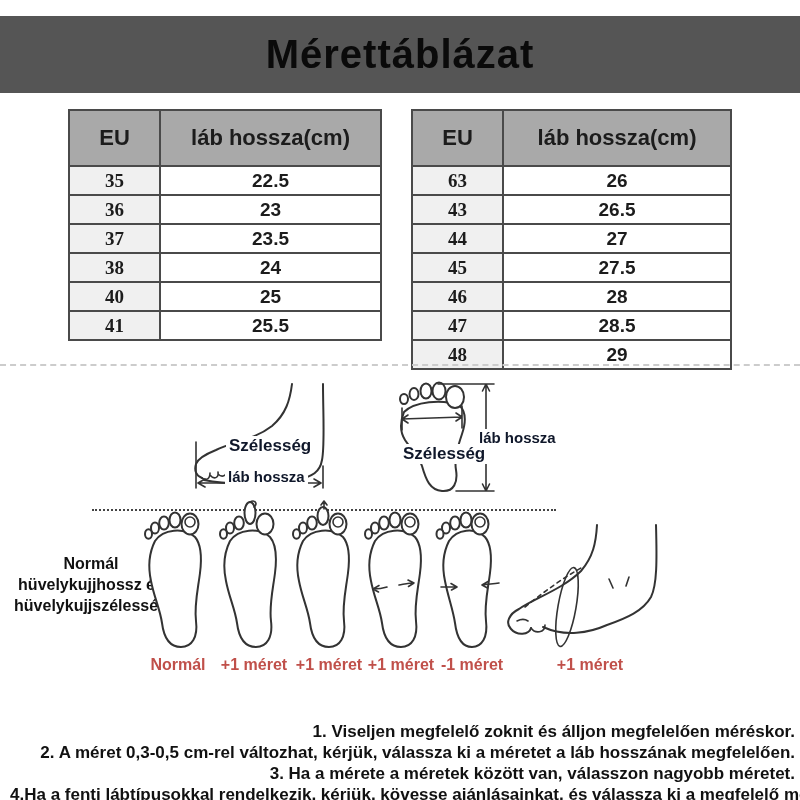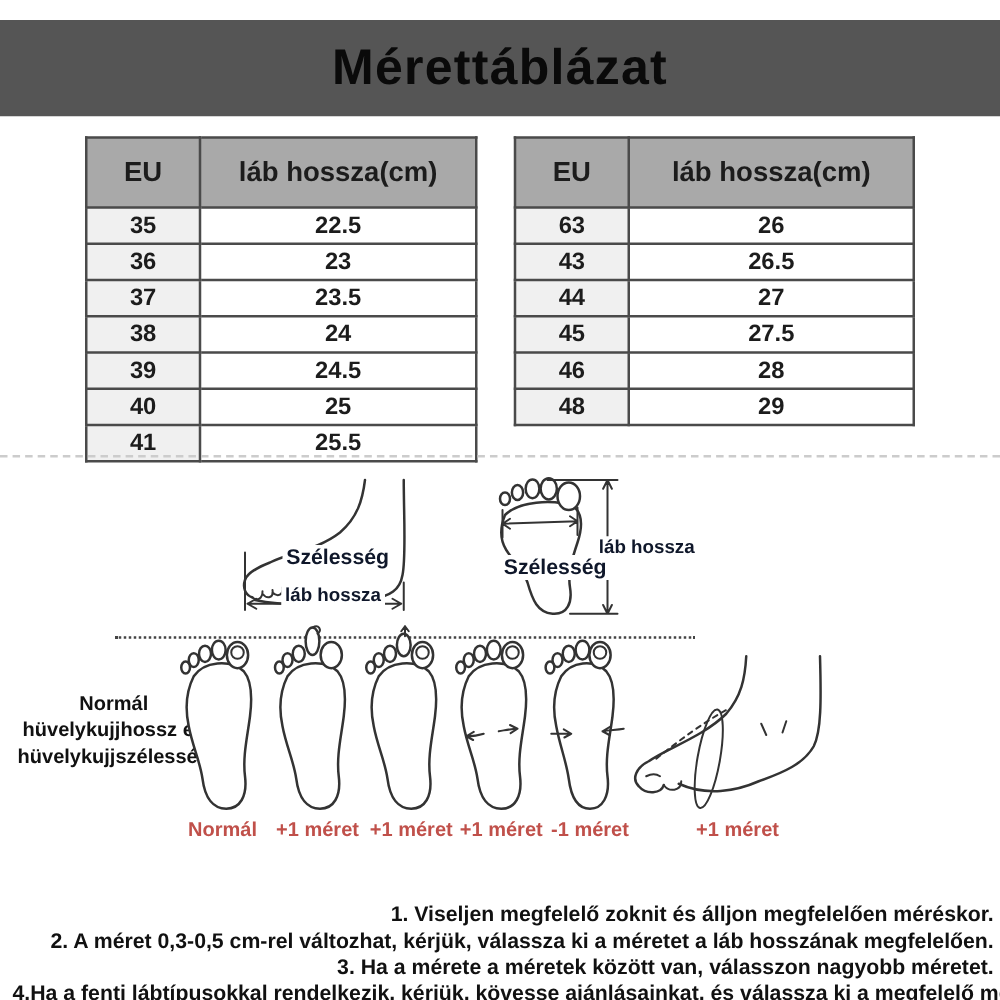--- a/index.html
+++ b/index.html
@@ -18,21 +18,21 @@
   .titlebar{position:absolute;left:0;top:0;width:800px;height:77px;background:var(--header-bg);}
   .titlebar h1{text-align:center;line-height:77px;font-size:40px;font-weight:bold;color:#0a0a0a;letter-spacing:1px;}
 
   
   table.size{position:absolute;top:93px;border-collapse:collapse;table-layout:fixed;background:#fff;}
   table.size.left{left:68px;width:314px;}
   table.size.right{left:411px;width:321px;}
   table.size th,table.size td{border:2px solid var(--border-dark);text-align:center;color:#1c1c1c;}
   table.size th{background:var(--table-header-bg);height:56px;font-size:22px;font-weight:bold;}
   table.size td{height:29px;font-size:19px;font-weight:bold;}
-  table.size td.col-eu{background:var(--alt-cell-bg);}
+  table.size td.col-eu{background:var(--alt-cell-bg);font-family:Liberation Serif, serif;}
   table.size td.col-len{background:#ffffff;}
   table.size col.c-eu{width:91px;}
 
   
   .dashed-sep{position:absolute;left:0;top:348px;width:800px;border-top:2px dashed #cccccc;}
 
   
   .diagram{position:absolute;}
   .diagram svg{display:block;}
   .measure-label{position:absolute;font-weight:bold;color:#0f172a;background:#ffffff;padding:0 3px;white-space:nowrap;}
@@ -82,24 +82,20 @@
           <td class="col-eu">36</td>
           <td class="col-len">23</td>
         </tr>
         <tr>
           <td class="col-eu">37</td>
           <td class="col-len">23.5</td>
         </tr>
         <tr>
           <td class="col-eu">38</td>
           <td class="col-len">24</td>
-        </tr>
-        <tr>
-          <td class="col-eu">39</td>
-          <td class="col-len">24.5</td>
         </tr>
         <tr>
           <td class="col-eu">40</td>
           <td class="col-len">25</td>
         </tr>
         <tr>
           <td class="col-eu">41</td>
           <td class="col-len">25.5</td>
         </tr>
       </tbody>
@@ -128,20 +124,24 @@
           <td class="col-eu">44</td>
           <td class="col-len">27</td>
         </tr>
         <tr>
           <td class="col-eu">45</td>
           <td class="col-len">27.5</td>
         </tr>
         <tr>
           <td class="col-eu">46</td>
           <td class="col-len">28</td>
+        </tr>
+        <tr>
+          <td class="col-eu">47</td>
+          <td class="col-len">28.5</td>
         </tr>
         <tr>
           <td class="col-eu">48</td>
           <td class="col-len">29</td>
         </tr>
       </tbody>
     </table>
 
   <div class="dashed-sep"></div>
 

